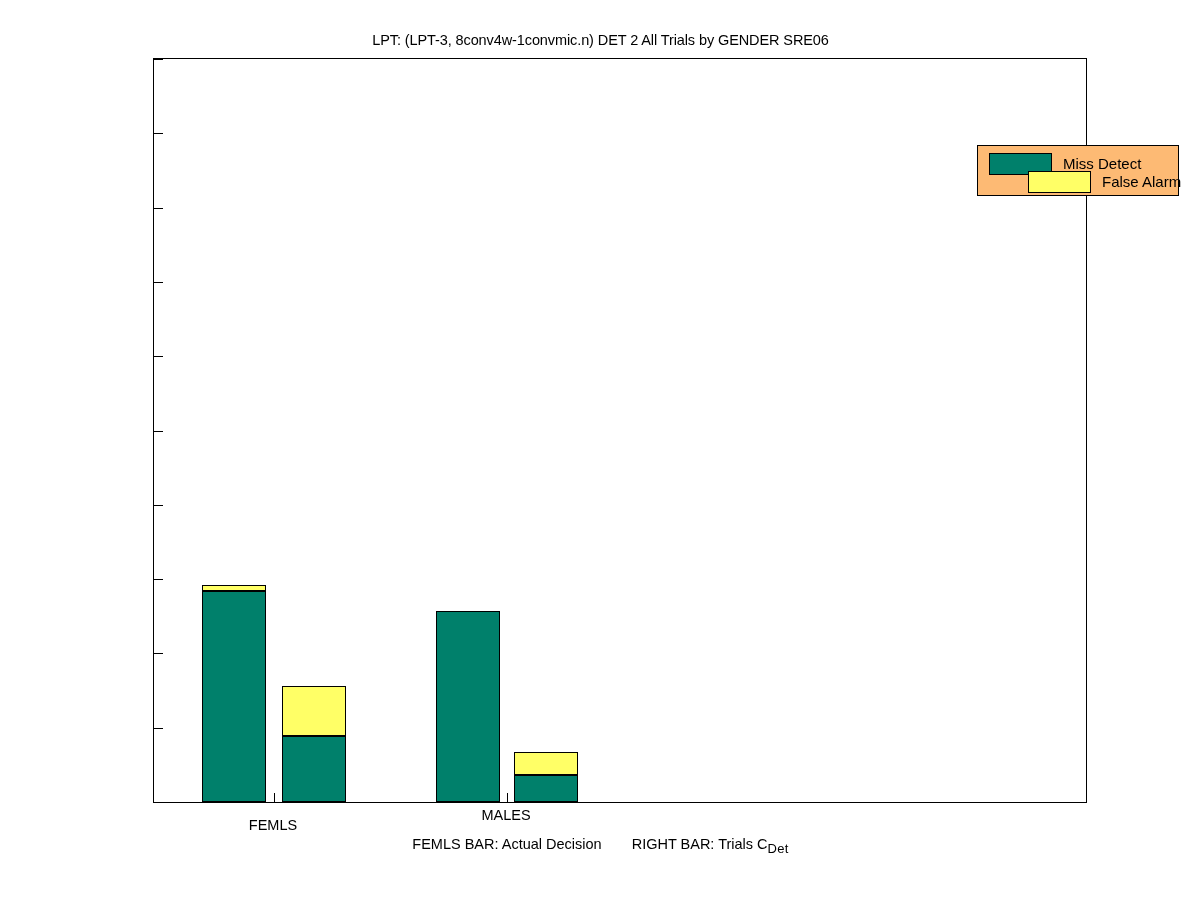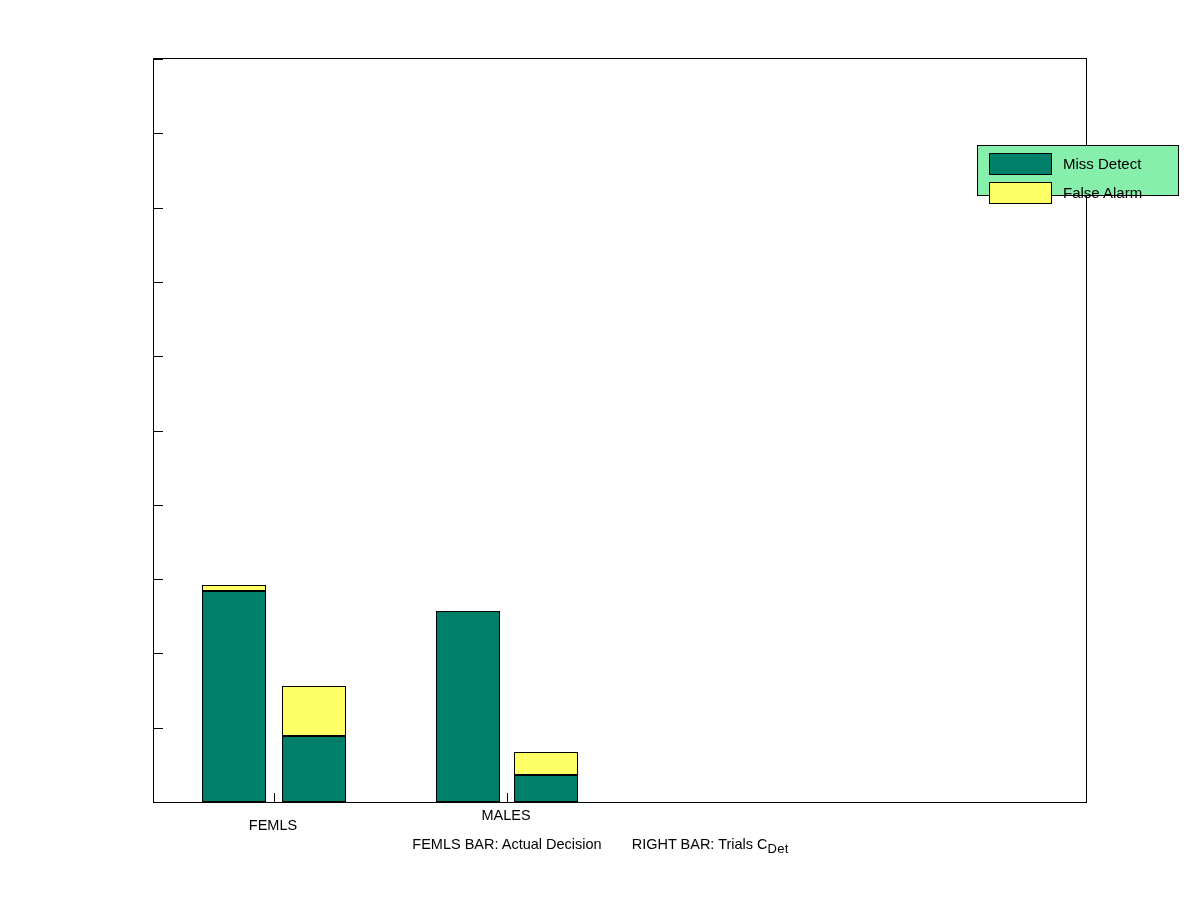--- a/index.html
+++ b/index.html
@@ -118,33 +118,33 @@
   .seg-miss  { background: #00806b; }
   .seg-false { background: #ffff66; }
 
   
   #legend {
     position: absolute;
     left: 823px;
     top: 86px;
     width: 202px;
     height: 51px;
-    background: #86efac;
+    background: #fdba74;
     border: 1.2px solid #000000;
     box-sizing: border-box;
   }
   .legend-row {
     position: absolute;
     left: 11px;
     height: 27px;
     display: flex;
     align-items: center;
   }
   .legend-row.row0 { top: 4px; }
-  .legend-row.row1 { top: 33px; }
+  .legend-row.row1 { top: 22px; margin-left: 39px; }
   .legend-swatch {
     width: 63px;
     height: 22px;
     border: 1.2px solid #000000;
     box-sizing: border-box;
     flex: 0 0 auto;
   }
   .legend-swatch.miss  { background: #00806b; }
   .legend-swatch.false { background: #ffff66; }
   .legend-text {
@@ -152,20 +152,21 @@
     font-size: 15px;
     line-height: 18px;
     white-space: nowrap;
   }
 </style>
 </head>
 <body>
 
 <div id="figure">
 
+  <div id="chart-title">LPT: (LPT-3, 8conv4w-1convmic.n) DET 2 All Trials by GENDER SRE06</div>
 
   <div id="plot-area">
 
     <div id="yaxis">
         <div class="ytick-row" style="top: 743px;">
           <div class="ytick-mark"></div>
         </div>
         <div class="ytick-row" style="top: 668.7px;">
           <div class="ytick-mark"></div>
         </div>

